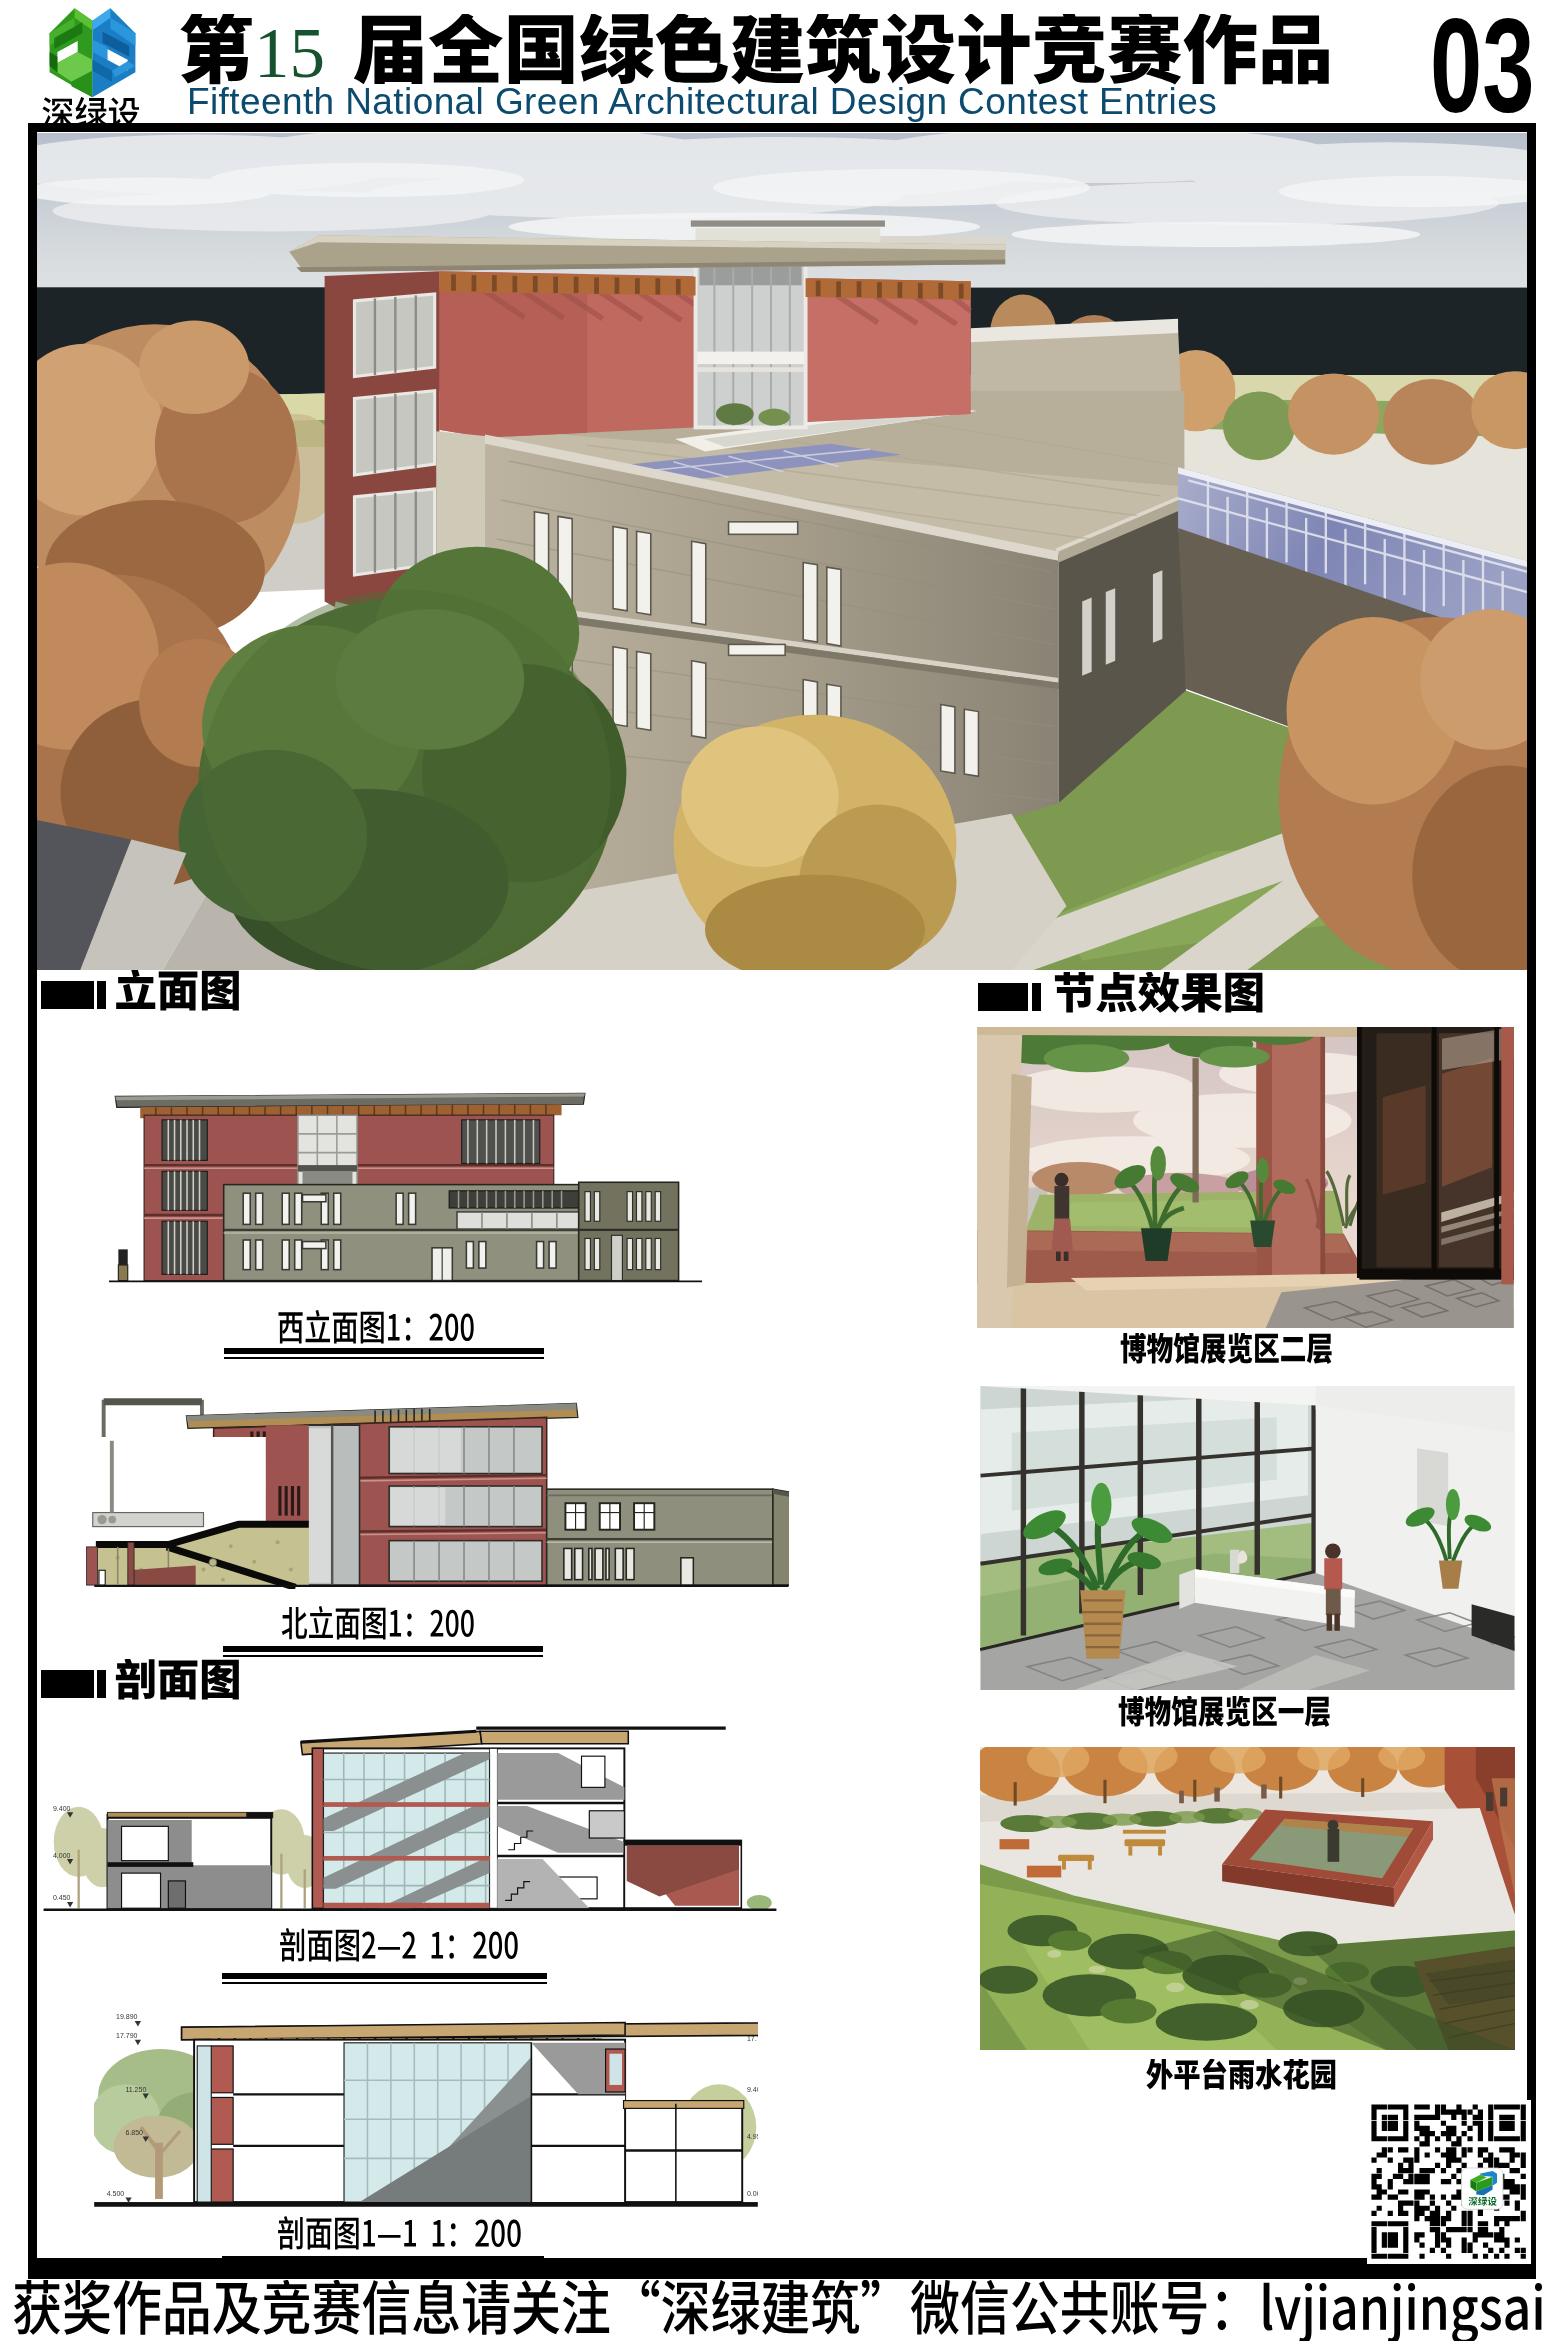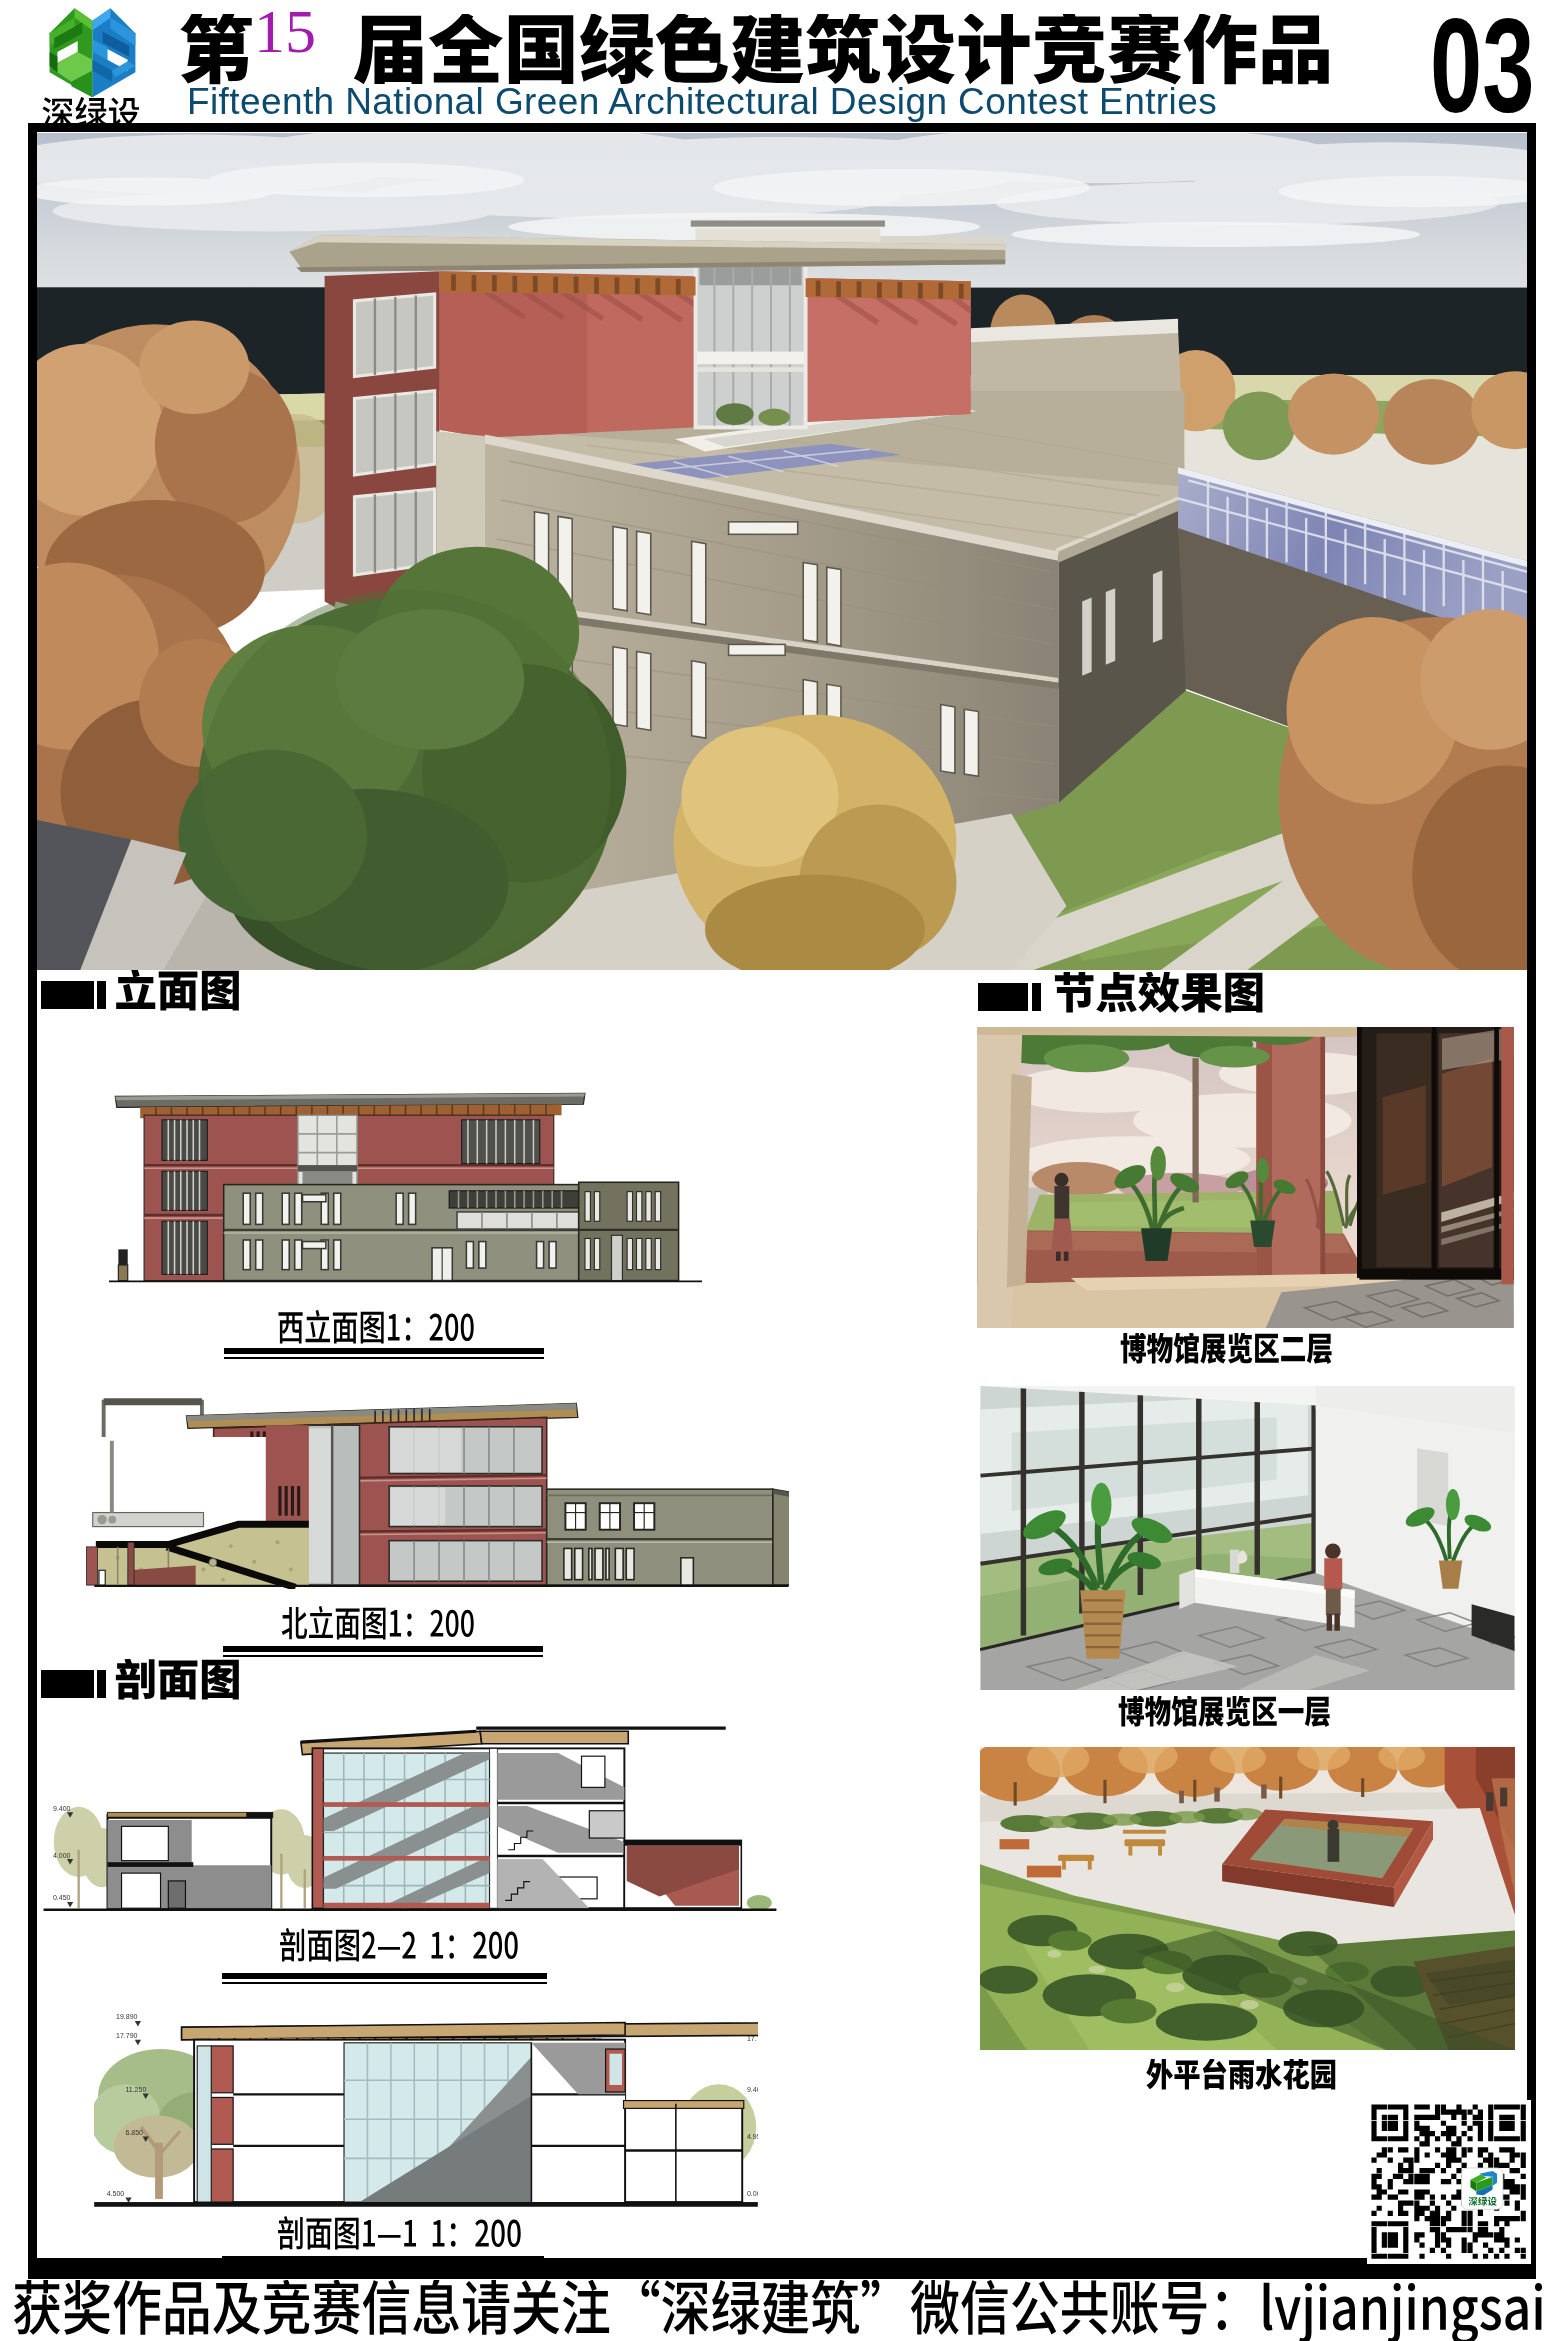--- a/index.html
+++ b/index.html
@@ -38,21 +38,21 @@
       <g transform="translate(0,37) scale(0.9697,1)">
         <path fill="#000" d="M14.3 -34.9V-26.5H18.0V-31.3H36.9V-26.7H40.7V-34.9ZM22.0 -28.9C20.1 -25.7 16.9 -22.6 13.8 -20.6C14.7 -19.9 16.1 -18.5 16.7 -17.8C20.0 -20.1 23.5 -23.9 25.7 -27.6ZM28.9 -27.2C31.9 -24.4 35.6 -20.4 37.1 -17.9L40.3 -20.2C38.6 -22.7 34.9 -26.5 31.9 -29.2ZM3.4 -33.5C5.8 -32.3 9.1 -30.3 10.6 -29.0L12.8 -32.5C11.2 -33.7 7.9 -35.6 5.5 -36.7ZM1.5 -21.6C4.1 -20.3 7.6 -18.2 9.3 -16.8L11.4 -20.2C9.5 -21.6 6.0 -23.5 3.5 -24.7ZM2.3 0.1 5.5 3.0C7.7 -1.1 10.2 -6.4 12.2 -11.0L9.5 -13.8C7.3 -8.8 4.4 -3.2 2.3 0.1ZM25.3 -20.5V-15.8H14.2V-12.1H22.9C20.3 -7.7 16.1 -3.7 11.6 -1.7C12.5 -0.9 13.8 0.5 14.4 1.5C18.7 -0.8 22.5 -4.8 25.3 -9.3V3.4H29.5V-9.3C32.1 -5.0 35.6 -1.0 39.3 1.3C40.0 0.3 41.3 -1.2 42.2 -1.9C38.3 -4.0 34.3 -7.9 31.9 -12.1H40.8V-15.8H29.5V-20.5Z M62.2 -14.8C64.1 -13.2 66.4 -10.9 67.3 -9.3L70.2 -11.6C69.2 -13.1 66.9 -15.4 64.9 -16.9ZM45.7 -2.6 46.6 1.4C50.4 0.0 55.3 -1.6 59.9 -3.2L59.2 -6.7C54.2 -5.1 49.1 -3.5 45.7 -2.6ZM63.4 -35.6V-32.0H79.4L79.3 -28.8H64.2V-25.6H79.2L78.9 -22.0H62.0V-18.4H71.9V-10.7C67.6 -7.9 63.2 -5.1 60.3 -3.4L62.6 -0.2C65.3 -2.1 68.6 -4.4 71.9 -6.8V-0.6C71.9 -0.1 71.7 0.0 71.2 0.0C70.7 0.0 69.0 0.0 67.3 -0.0C67.8 1.0 68.4 2.6 68.5 3.6C71.1 3.6 72.9 3.5 74.1 3.0C75.4 2.4 75.7 1.4 75.7 -0.6V-7.3C78.0 -4.0 81.0 -1.3 84.5 0.2C85.1 -0.7 86.2 -2.2 87.1 -2.9C83.8 -4.1 80.8 -6.2 78.5 -8.8C81.0 -10.5 83.8 -12.7 86.1 -14.7L82.8 -16.7C81.3 -15.0 78.9 -13.0 76.7 -11.2C76.3 -11.8 76.0 -12.5 75.7 -13.1V-18.4H86.4V-22.0H82.9C83.2 -26.3 83.4 -31.5 83.5 -35.6L80.6 -35.7L80.1 -35.6ZM46.6 -18.4C47.3 -18.7 48.3 -19.0 52.6 -19.5C51.0 -17.1 49.6 -15.1 48.9 -14.3C47.6 -12.8 46.6 -11.7 45.7 -11.5C46.1 -10.4 46.7 -8.6 46.9 -7.8C47.9 -8.3 49.5 -8.8 59.4 -10.8C59.4 -11.6 59.4 -13.2 59.6 -14.3L52.3 -13.0C55.3 -16.8 58.3 -21.3 60.6 -25.8L57.2 -27.9C56.5 -26.3 55.6 -24.7 54.7 -23.2L50.5 -22.8C52.9 -26.4 55.3 -31.0 56.9 -35.3L52.9 -37.1C51.4 -32.0 48.6 -26.5 47.7 -25.0C46.8 -23.6 46.1 -22.6 45.3 -22.4C45.8 -21.3 46.4 -19.3 46.6 -18.4Z M92.9 -33.9C95.3 -31.8 98.3 -28.8 99.7 -26.9L102.6 -29.8C101.1 -31.7 98.0 -34.5 95.7 -36.4ZM89.8 -23.5V-19.4H95.5V-4.8C95.5 -2.7 94.2 -1.2 93.3 -0.6C94.1 0.2 95.2 1.9 95.5 2.9C96.2 2.0 97.5 0.9 105.5 -5.4C105.0 -6.2 104.3 -7.7 104.0 -8.8L99.6 -5.4V-23.5ZM109.2 -35.6V-30.8C109.2 -27.6 108.3 -24.2 102.7 -21.6C103.4 -21.0 104.9 -19.4 105.4 -18.6C111.7 -21.6 113.1 -26.4 113.1 -30.7V-31.8H120.0V-25.7C120.0 -21.9 120.8 -20.4 124.4 -20.4C125.0 -20.4 126.9 -20.4 127.6 -20.4C128.4 -20.4 129.4 -20.5 130.0 -20.7C129.9 -21.6 129.8 -23.1 129.7 -24.2C129.1 -24.0 128.1 -23.9 127.5 -23.9C126.9 -23.9 125.3 -23.9 124.8 -23.9C124.1 -23.9 124.0 -24.4 124.0 -25.7V-35.6ZM122.6 -13.9C121.2 -10.9 119.1 -8.3 116.5 -6.2C113.9 -8.4 111.8 -11.0 110.3 -13.9ZM104.9 -17.9V-13.9H107.5L106.3 -13.6C108.1 -9.8 110.4 -6.6 113.2 -4.0C110.0 -2.1 106.3 -0.7 102.5 0.0C103.2 1.0 104.1 2.6 104.4 3.7C108.8 2.6 112.9 1.0 116.4 -1.3C119.7 1.0 123.6 2.7 128.0 3.8C128.6 2.6 129.7 1.0 130.6 0.1C126.5 -0.7 122.9 -2.1 119.8 -4.0C123.4 -7.2 126.2 -11.4 127.9 -16.9L125.4 -18.0L124.7 -17.9Z"></path>
       </g>
     </svg></div>
 
 <div class="abs" style="left:178px;top:14px"><svg width="76" height="84" viewBox="0 0 97 108" xmlns="http://www.w3.org/2000/svg">
       <g transform="translate(0,81) scale(1.0000,1)">
         <path fill="#000" d="M58.5 -83.9C56.6 -78.1 53.7 -72.2 50.1 -67.3V-76.0H29.0L31.1 -80.5L18.3 -83.9C15.0 -75.5 9.1 -66.6 2.7 -61.2C5.2 -60.0 9.3 -58.0 12.2 -56.2H11.8V-44.7H40.3V-41.0H15.3C14.6 -32.1 13.2 -21.3 11.7 -14.1H29.1C21.9 -9.2 12.7 -5.0 3.6 -2.5C6.5 0.1 10.5 5.2 12.4 8.5C22.4 4.9 32.3 -0.9 40.3 -8.0V9.2H54.0V-14.1H74.7C74.3 -10.6 73.7 -8.7 73.0 -8.0C72.1 -7.2 71.2 -7.1 69.7 -7.1C67.9 -7.0 64.2 -7.1 60.4 -7.5C62.6 -4.1 64.2 1.3 64.4 5.3C69.4 5.4 74.0 5.3 76.8 4.9C80.0 4.6 82.6 3.7 85.0 1.1C87.5 -1.7 88.6 -8.2 89.3 -20.9C89.5 -22.5 89.6 -25.7 89.6 -25.7H54.0V-29.6H84.0V-56.2H77.1L86.7 -60.0C85.8 -61.8 84.5 -63.9 82.8 -66.1H94.4V-76.0H70.4L72.2 -80.7ZM27.8 -29.6H40.3V-25.7H27.4ZM54.0 -44.7H70.1V-41.0H54.0ZM15.8 -56.2C18.3 -59.0 20.9 -62.3 23.3 -66.0H24.8C26.8 -62.8 28.7 -59.0 29.8 -56.2ZM54.9 -56.2H33.6L42.4 -59.6C41.7 -61.4 40.4 -63.6 39.1 -66.0H49.0C47.7 -64.3 46.3 -62.9 44.8 -61.6C47.4 -60.4 51.8 -58.1 54.9 -56.2ZM58.6 -56.2C60.9 -59.0 63.2 -62.4 65.5 -66.1H67.7C70.1 -62.9 72.7 -59.0 74.0 -56.2Z"></path>
       </g>
     </svg></div>
-<div class="abs" style="left:254px;top:0px;font-family:'Liberation Serif',serif;font-size:62px;line-height:1;color:#a21caf">15</div>
+<div class="abs" style="left:254px;top:18px;font-family:'Liberation Serif',serif;font-size:71px;line-height:1;color:#14532d">15</div>
 <div class="abs" style="left:351px;top:14px"><svg width="984" height="84" viewBox="0 0 1261 108" xmlns="http://www.w3.org/2000/svg">
       <g transform="translate(0,81) scale(1.0000,1)">
         <path fill="#000" d="M28.1 -39.3V9.1H41.3V6.5H75.8V9.1H89.6V-39.3H64.9V-47.3H88.1V-78.7H11.9V-50.0C11.9 -34.6 11.3 -12.6 1.6 1.9C5.1 3.3 11.4 6.9 14.2 9.2C24.1 -5.9 26.0 -30.3 26.2 -47.3H51.2V-39.3ZM26.2 -66.0H73.8V-60.0H26.2ZM51.2 -11.2V-5.8H41.3V-11.2ZM64.9 -11.2H75.8V-5.8H64.9ZM51.2 -22.2H41.3V-27.0H51.2ZM64.9 -22.2V-27.0H75.8V-22.2Z M142.7 -83.8C133.0 -68.7 115.3 -57.0 98.0 -50.2C101.6 -46.9 105.5 -42.1 107.6 -38.4C110.3 -39.8 113.0 -41.1 115.7 -42.7V-35.9H138.0V-26.9H117.5V-14.7H138.0V-5.4H104.4V7.1H187.4V-5.4H153.0V-14.7H174.3V-26.9H153.0V-35.9H175.6V-42.2C178.2 -40.6 181.0 -39.3 183.8 -37.8C185.8 -42.0 189.7 -46.9 193.2 -50.1C177.9 -56.0 164.8 -63.7 153.5 -75.3L155.3 -77.9ZM124.7 -48.2C132.1 -53.2 139.1 -58.9 145.2 -65.4C151.8 -58.5 158.5 -53.1 165.7 -48.2Z M217.6 -23.7V-12.3H266.6V-23.7H261.8L265.7 -25.8C264.6 -27.6 262.6 -30.2 260.6 -32.5H263.3V-44.2H248.4V-50.8H265.2V-63.1H218.4V-50.8H235.4V-44.2H220.9V-32.5H235.4V-23.7ZM249.9 -30.1C251.4 -28.1 253.2 -25.8 254.5 -23.7H248.4V-32.5H254.5ZM200.9 -79.4V9.0H215.2V4.3H268.6V9.0H283.7V-79.4ZM215.2 -8.7V-66.5H268.6V-8.7Z M329.9 -30.1C333.4 -27.0 337.7 -22.5 339.5 -19.6L349.0 -27.0C347.0 -29.9 342.5 -34.0 338.9 -36.8ZM293.9 -7.5 297.0 6.0C306.0 2.3 317.1 -2.2 327.4 -6.7L326.9 -9.2L333.4 0.5C338.6 -3.1 344.5 -7.6 350.4 -12.0V-4.1C350.4 -3.0 350.0 -2.7 348.9 -2.7C347.7 -2.7 344.2 -2.7 341.1 -2.9C342.8 0.5 344.5 5.6 344.9 9.1C350.8 9.1 355.3 8.8 358.8 7.0C362.4 5.0 363.3 1.8 363.3 -3.9V-11.1C367.7 -5.7 373.0 -1.3 379.1 1.6C380.9 -1.6 384.7 -6.5 387.5 -9.0C381.2 -11.3 375.6 -14.8 371.0 -19.2C375.8 -22.3 380.8 -26.1 385.6 -29.8L374.3 -36.4C371.8 -33.5 368.2 -30.2 364.6 -27.1L363.3 -29.4V-38.1H385.8V-50.3H379.0C379.7 -59.8 380.2 -70.7 380.3 -80.6L370.4 -81.1L368.3 -80.6H333.4V-68.9H366.7L366.6 -64.9H334.7V-54.5H366.0L365.7 -50.3H330.7V-38.1H350.4V-24.8C341.6 -19.4 332.5 -13.8 326.6 -10.6L324.9 -18.1C313.6 -14.0 301.7 -9.8 293.9 -7.5ZM296.9 -39.6C298.4 -40.3 300.5 -40.9 306.3 -41.6C304.0 -37.9 302.0 -35.2 300.8 -33.9C298.0 -30.4 295.9 -28.3 293.4 -27.7C294.9 -24.3 296.9 -18.2 297.6 -15.7C300.2 -17.3 304.5 -18.5 326.1 -22.6C326.0 -25.4 326.2 -30.7 326.7 -34.3L314.3 -32.4C319.9 -39.7 325.1 -48.0 329.1 -56.0L317.9 -63.0C316.5 -59.8 315.0 -56.6 313.3 -53.5L308.7 -53.3C313.3 -60.5 317.7 -69.2 320.5 -77.0L307.1 -83.1C304.7 -72.5 299.5 -61.0 297.8 -58.1C295.9 -55.1 294.4 -53.3 292.4 -52.6C293.9 -48.9 296.2 -42.3 296.9 -39.6Z M430.7 -43.0V-34.3H415.0V-43.0ZM444.5 -43.0H459.0V-34.3H444.5ZM441.0 -63.5C438.7 -60.8 436.2 -58.1 433.9 -55.9H414.3C416.7 -58.3 419.0 -60.9 421.2 -63.5ZM419.3 -83.9C412.7 -72.4 401.1 -61.4 389.8 -54.8C392.2 -51.6 396.0 -44.5 397.2 -41.3L401.4 -44.3V-12.1C401.4 3.4 407.3 7.3 427.0 7.3C431.6 7.3 453.1 7.3 458.0 7.3C475.4 7.3 480.1 2.5 482.4 -14.1C478.9 -14.6 473.7 -16.5 470.3 -18.3H472.9V-55.9H450.9C455.1 -60.4 459.2 -65.4 462.6 -69.9L453.6 -76.7L450.9 -76.0H430.2L432.0 -79.0ZM469.1 -18.3C467.7 -7.2 466.2 -5.4 457.2 -5.4C451.8 -5.4 431.9 -5.4 427.0 -5.4C416.4 -5.4 415.0 -6.2 415.0 -12.2V-21.0H459.0V-18.3Z M522.3 -76.3V-65.9H537.8V-62.8H517.7V-52.5H537.8V-49.2H522.0V-38.7H537.8V-35.6H521.5V-25.9H537.8V-22.7H517.8V-12.1H537.8V-7.3H551.1V-12.1H575.8V-22.7H551.1V-25.9H573.0V-35.6H551.1V-38.7H572.5V-52.5H577.1V-62.8H572.5V-76.3H551.1V-82.8H537.8V-76.3ZM551.1 -52.5H560.2V-49.2H551.1ZM551.1 -62.8V-65.9H560.2V-62.8ZM493.4 -33.2C493.4 -34.6 497.0 -36.8 499.6 -38.2H506.0C505.4 -33.2 504.4 -28.5 503.2 -24.4C501.8 -27.2 500.5 -30.4 499.5 -34.0L489.3 -30.6C491.6 -22.8 494.4 -16.6 497.8 -11.5C494.9 -6.7 491.2 -2.8 486.7 0.1C489.7 1.8 494.8 6.6 496.8 9.2C500.7 6.4 504.1 2.7 506.9 -1.7C516.8 5.7 529.6 7.6 545.2 7.6H574.6C575.4 3.8 577.6 -2.3 579.6 -5.2C571.8 -4.9 552.1 -4.9 545.6 -4.9C532.4 -5.0 521.1 -6.4 512.5 -13.0C516.1 -22.5 518.5 -34.4 519.6 -48.9L511.8 -50.6L509.4 -50.3H508.9C512.8 -57.5 516.9 -65.8 520.2 -74.1L511.9 -79.7L507.3 -78.0H490.0V-65.9H502.8C499.8 -58.7 496.6 -52.8 495.3 -50.6C493.1 -47.2 490.2 -44.4 488.1 -43.7C489.9 -41.0 492.6 -35.7 493.4 -33.2Z M624.3 -49.7V-27.5C624.3 -22.4 624.0 -17.1 621.7 -12.1L620.5 -23.1L611.2 -21.2V-36.6H622.0V-48.8H587.4V-36.6H597.5V-18.5L584.7 -16.2L587.4 -2.9C597.1 -5.2 609.5 -8.1 621.1 -11.0C619.1 -7.3 615.8 -3.8 610.4 -0.9C613.1 1.1 618.4 6.3 620.3 9.0C632.1 2.4 636.2 -8.5 637.4 -19.0C640.4 -15.0 643.1 -10.8 644.6 -7.7L651.1 -12.2V-7.0C651.1 0.6 651.9 2.9 653.9 5.0C655.6 7.0 658.7 7.9 661.3 7.9C663.1 7.9 665.1 7.9 667.0 7.9C668.9 7.9 671.3 7.5 672.8 6.6C674.6 5.7 675.8 4.4 676.7 2.5C677.4 0.7 678.0 -3.1 678.2 -6.6C674.7 -7.8 670.5 -10.0 668.0 -12.0C667.9 -9.3 667.8 -7.1 667.7 -6.0C667.6 -4.9 667.4 -4.6 667.1 -4.4C666.9 -4.2 666.6 -4.1 666.3 -4.1C666.1 -4.1 665.7 -4.1 665.5 -4.1C665.1 -4.1 664.9 -4.3 664.7 -4.6C664.6 -4.9 664.6 -5.8 664.6 -7.4V-49.7ZM637.9 -37.4H651.1V-22.5C648.6 -25.7 645.8 -29.0 643.3 -31.6L637.9 -28.1ZM639.3 -83.4C637.5 -76.6 634.4 -69.8 630.7 -64.2V-74.6H609.9L612.3 -80.4L598.8 -83.9C595.6 -74.1 589.7 -63.8 583.2 -57.6C586.5 -55.9 592.3 -52.2 595.0 -50.0C598.0 -53.4 601.1 -57.9 604.0 -63.0H605.3C607.6 -58.8 610.1 -53.6 611.1 -50.3L622.9 -55.8C622.3 -57.8 621.0 -60.3 619.5 -63.0H629.8C628.4 -60.9 626.8 -59.1 625.3 -57.5C628.6 -55.8 634.5 -52.1 637.1 -49.9C640.1 -53.4 643.1 -57.9 645.8 -63.0H648.4C651.3 -58.7 654.1 -53.7 655.3 -50.4L667.9 -55.1C667.0 -57.3 665.2 -60.1 663.4 -63.0H675.1V-74.6H651.0L652.9 -80.2Z M687.5 -73.5C692.9 -68.8 700.0 -61.9 703.1 -57.4L712.7 -67.1C709.3 -71.4 701.8 -77.8 696.6 -82.1ZM681.9 -53.4V-39.9H692.4V-13.7C692.4 -9.0 689.9 -5.4 687.5 -3.7C689.9 -1.1 693.4 4.9 694.4 8.2C696.3 5.6 699.9 2.4 718.3 -14.2C716.5 -16.8 714.1 -22.1 713.0 -25.9L706.0 -19.6V-53.4ZM723.3 -80.0V-69.6C723.3 -63.2 722.2 -56.7 710.2 -52.0C712.9 -50.0 717.9 -44.4 719.5 -41.7C732.4 -47.5 735.9 -57.5 736.4 -67.0H747.1V-59.7C747.1 -48.6 749.3 -43.7 760.6 -43.7C762.1 -43.7 764.7 -43.7 766.2 -43.7C768.5 -43.7 771.1 -43.8 772.7 -44.6C772.2 -47.8 771.9 -52.7 771.6 -56.2C770.3 -55.7 767.7 -55.4 766.0 -55.4C764.9 -55.4 762.9 -55.4 762.0 -55.4C760.6 -55.4 760.4 -56.6 760.4 -59.5V-80.0ZM750.7 -28.1C748.2 -23.9 745.1 -20.2 741.3 -17.0C737.3 -20.3 733.9 -24.0 731.3 -28.1ZM715.8 -41.2V-28.1H724.1L718.4 -26.2C721.7 -20.0 725.6 -14.6 730.2 -9.9C723.6 -6.8 716.1 -4.6 707.7 -3.3C710.0 -0.3 712.9 5.3 714.0 8.9C724.2 6.7 733.2 3.6 741.0 -1.0C748.1 3.6 756.2 7.0 765.7 9.2C767.5 5.4 771.2 -0.3 774.2 -3.3C766.2 -4.7 759.0 -6.9 752.8 -9.9C759.9 -16.9 765.2 -26.1 768.6 -38.1L760.0 -41.7L757.7 -41.2Z M786.0 -73.2C791.5 -68.7 799.0 -62.2 802.3 -57.9L811.8 -68.1C808.2 -72.3 800.3 -78.3 794.9 -82.4ZM779.3 -53.4V-39.4H792.7V-13.2C792.7 -8.7 789.6 -5.2 787.1 -3.6C789.4 -0.6 792.8 5.9 793.8 9.6C795.9 7.0 799.9 3.8 820.2 -11.2C818.8 -14.1 816.6 -20.2 815.9 -24.2L807.1 -18.0V-53.4ZM833.9 -82.5V-53.3H811.3V-38.5H833.9V9.2H849.1V-38.5H870.3V-53.3H849.1V-82.5Z M902.9 -33.9H939.3V-27.9H902.9ZM933.1 -65.7C932.6 -63.4 931.8 -60.9 930.9 -58.5H912.0C911.3 -60.8 910.2 -63.4 908.9 -65.7ZM913.0 -80.9 914.1 -77.7H882.0V-65.7H905.1L895.2 -63.1C895.9 -61.7 896.6 -60.0 897.2 -58.5H877.9V-47.2H965.2V-58.5H945.5L947.6 -63.5L936.7 -65.7H961.1V-77.7H929.6C928.9 -79.7 928.0 -81.8 927.1 -83.5ZM889.3 -45.1V-16.7H903.1C900.8 -9.8 895.3 -5.4 875.4 -2.8C878.0 0.1 881.4 5.8 882.6 9.3C907.9 4.7 914.9 -3.9 917.5 -16.7H924.8V-7.9C924.8 3.6 927.7 7.5 940.4 7.5C942.8 7.5 949.1 7.5 951.7 7.5C961.5 7.5 965.1 3.8 966.4 -10.3C962.7 -11.2 956.8 -13.3 954.1 -15.4C953.7 -6.1 953.1 -4.8 950.3 -4.8C948.6 -4.8 943.9 -4.8 942.5 -4.8C939.3 -4.8 938.9 -5.0 938.9 -8.1V-16.7H953.9V-45.1Z M1020.0 -3.4C1032.1 -0.1 1049.2 5.6 1057.4 9.5L1065.1 -0.3C1059.7 -2.5 1051.7 -5.1 1043.5 -7.6H1050.0V-20.9C1052.3 -19.8 1054.5 -18.9 1056.8 -18.1C1058.7 -21.4 1062.5 -26.4 1065.4 -28.9C1060.0 -30.1 1054.7 -31.9 1049.8 -34.1H1061.8V-43.6H1038.9V-46.1H1050.7V-52.9H1038.9V-55.6H1051.2V-60.0H1061.3V-77.6H1028.0C1027.2 -79.9 1026.0 -82.5 1024.8 -84.6L1010.6 -80.9L1012.0 -77.6H975.9V-60.0H986.5V-55.6H998.3V-52.9H987.4V-46.1H998.3V-43.6H975.7V-34.1H991.1C985.5 -30.9 978.6 -28.3 971.6 -26.8C974.4 -24.3 978.1 -19.6 979.8 -16.6C983.2 -17.7 986.6 -19.0 989.9 -20.7V-6.5H1001.7C996.0 -4.2 987.3 -2.6 973.5 -1.6C975.6 1.1 978.1 5.8 978.9 8.8C1013.0 5.0 1022.5 -2.8 1026.8 -17.8H1013.0C1011.2 -13.1 1008.8 -9.5 1002.6 -6.9V-19.8H1036.7V-9.5L1027.0 -11.9ZM1025.8 -65.9V-62.9H1011.2V-65.9H998.3V-62.9H988.7V-67.2H1047.9V-62.9H1038.9V-65.9ZM1011.2 -55.6H1025.8V-52.9H1011.2ZM1011.2 -46.1H1025.8V-43.6H1011.2ZM1008.0 -34.1H1031.4C1032.9 -32.6 1034.4 -31.1 1036.1 -29.8H1003.6C1005.1 -31.1 1006.7 -32.6 1008.0 -34.1Z M1116.5 -82.2C1112.2 -68.3 1104.6 -54.3 1096.2 -45.8C1099.2 -43.6 1104.6 -38.5 1106.9 -35.9C1111.1 -40.7 1115.3 -46.9 1119.2 -53.9H1121.0V9.2H1135.6V-11.3H1160.5V-24.3H1135.6V-33.1H1159.2V-45.9H1135.6V-53.9H1161.9V-67.3H1125.7C1127.3 -71.0 1128.8 -74.8 1130.0 -78.6ZM1089.5 -82.5C1084.8 -69.2 1076.8 -55.8 1068.4 -47.3C1070.8 -43.7 1074.7 -35.6 1075.9 -32.1C1077.3 -33.6 1078.6 -35.0 1080.0 -36.7V9.1H1094.3V-58.5C1097.7 -65.0 1100.8 -71.7 1103.2 -78.2Z M1196.6 -65.8H1228.1V-55.8H1196.6ZM1183.0 -79.2V-42.4H1242.6V-79.2ZM1170.1 -35.5V9.2H1183.4V4.6H1194.6V8.8H1208.6V-35.5ZM1183.4 -8.9V-22.0H1194.6V-8.9ZM1215.5 -35.5V9.2H1229.0V4.6H1240.8V8.8H1255.0V-35.5ZM1229.0 -8.9V-22.0H1240.8V-8.9Z"></path>
       </g>
     </svg></div>
 
 <div class="abs" style="left:187px;top:81px;font-size:37px;font-weight:normal;letter-spacing:0.4px;color:#0c4a6e;white-space:nowrap">Fifteenth National Green Architectural Design Contest Entries</div>
 
 <div class="abs" style="left:1430px;top:-11px;font-size:134px;font-weight:bold;transform:scale(0.70,1);transform-origin:left top;color:#000">03</div>
 

